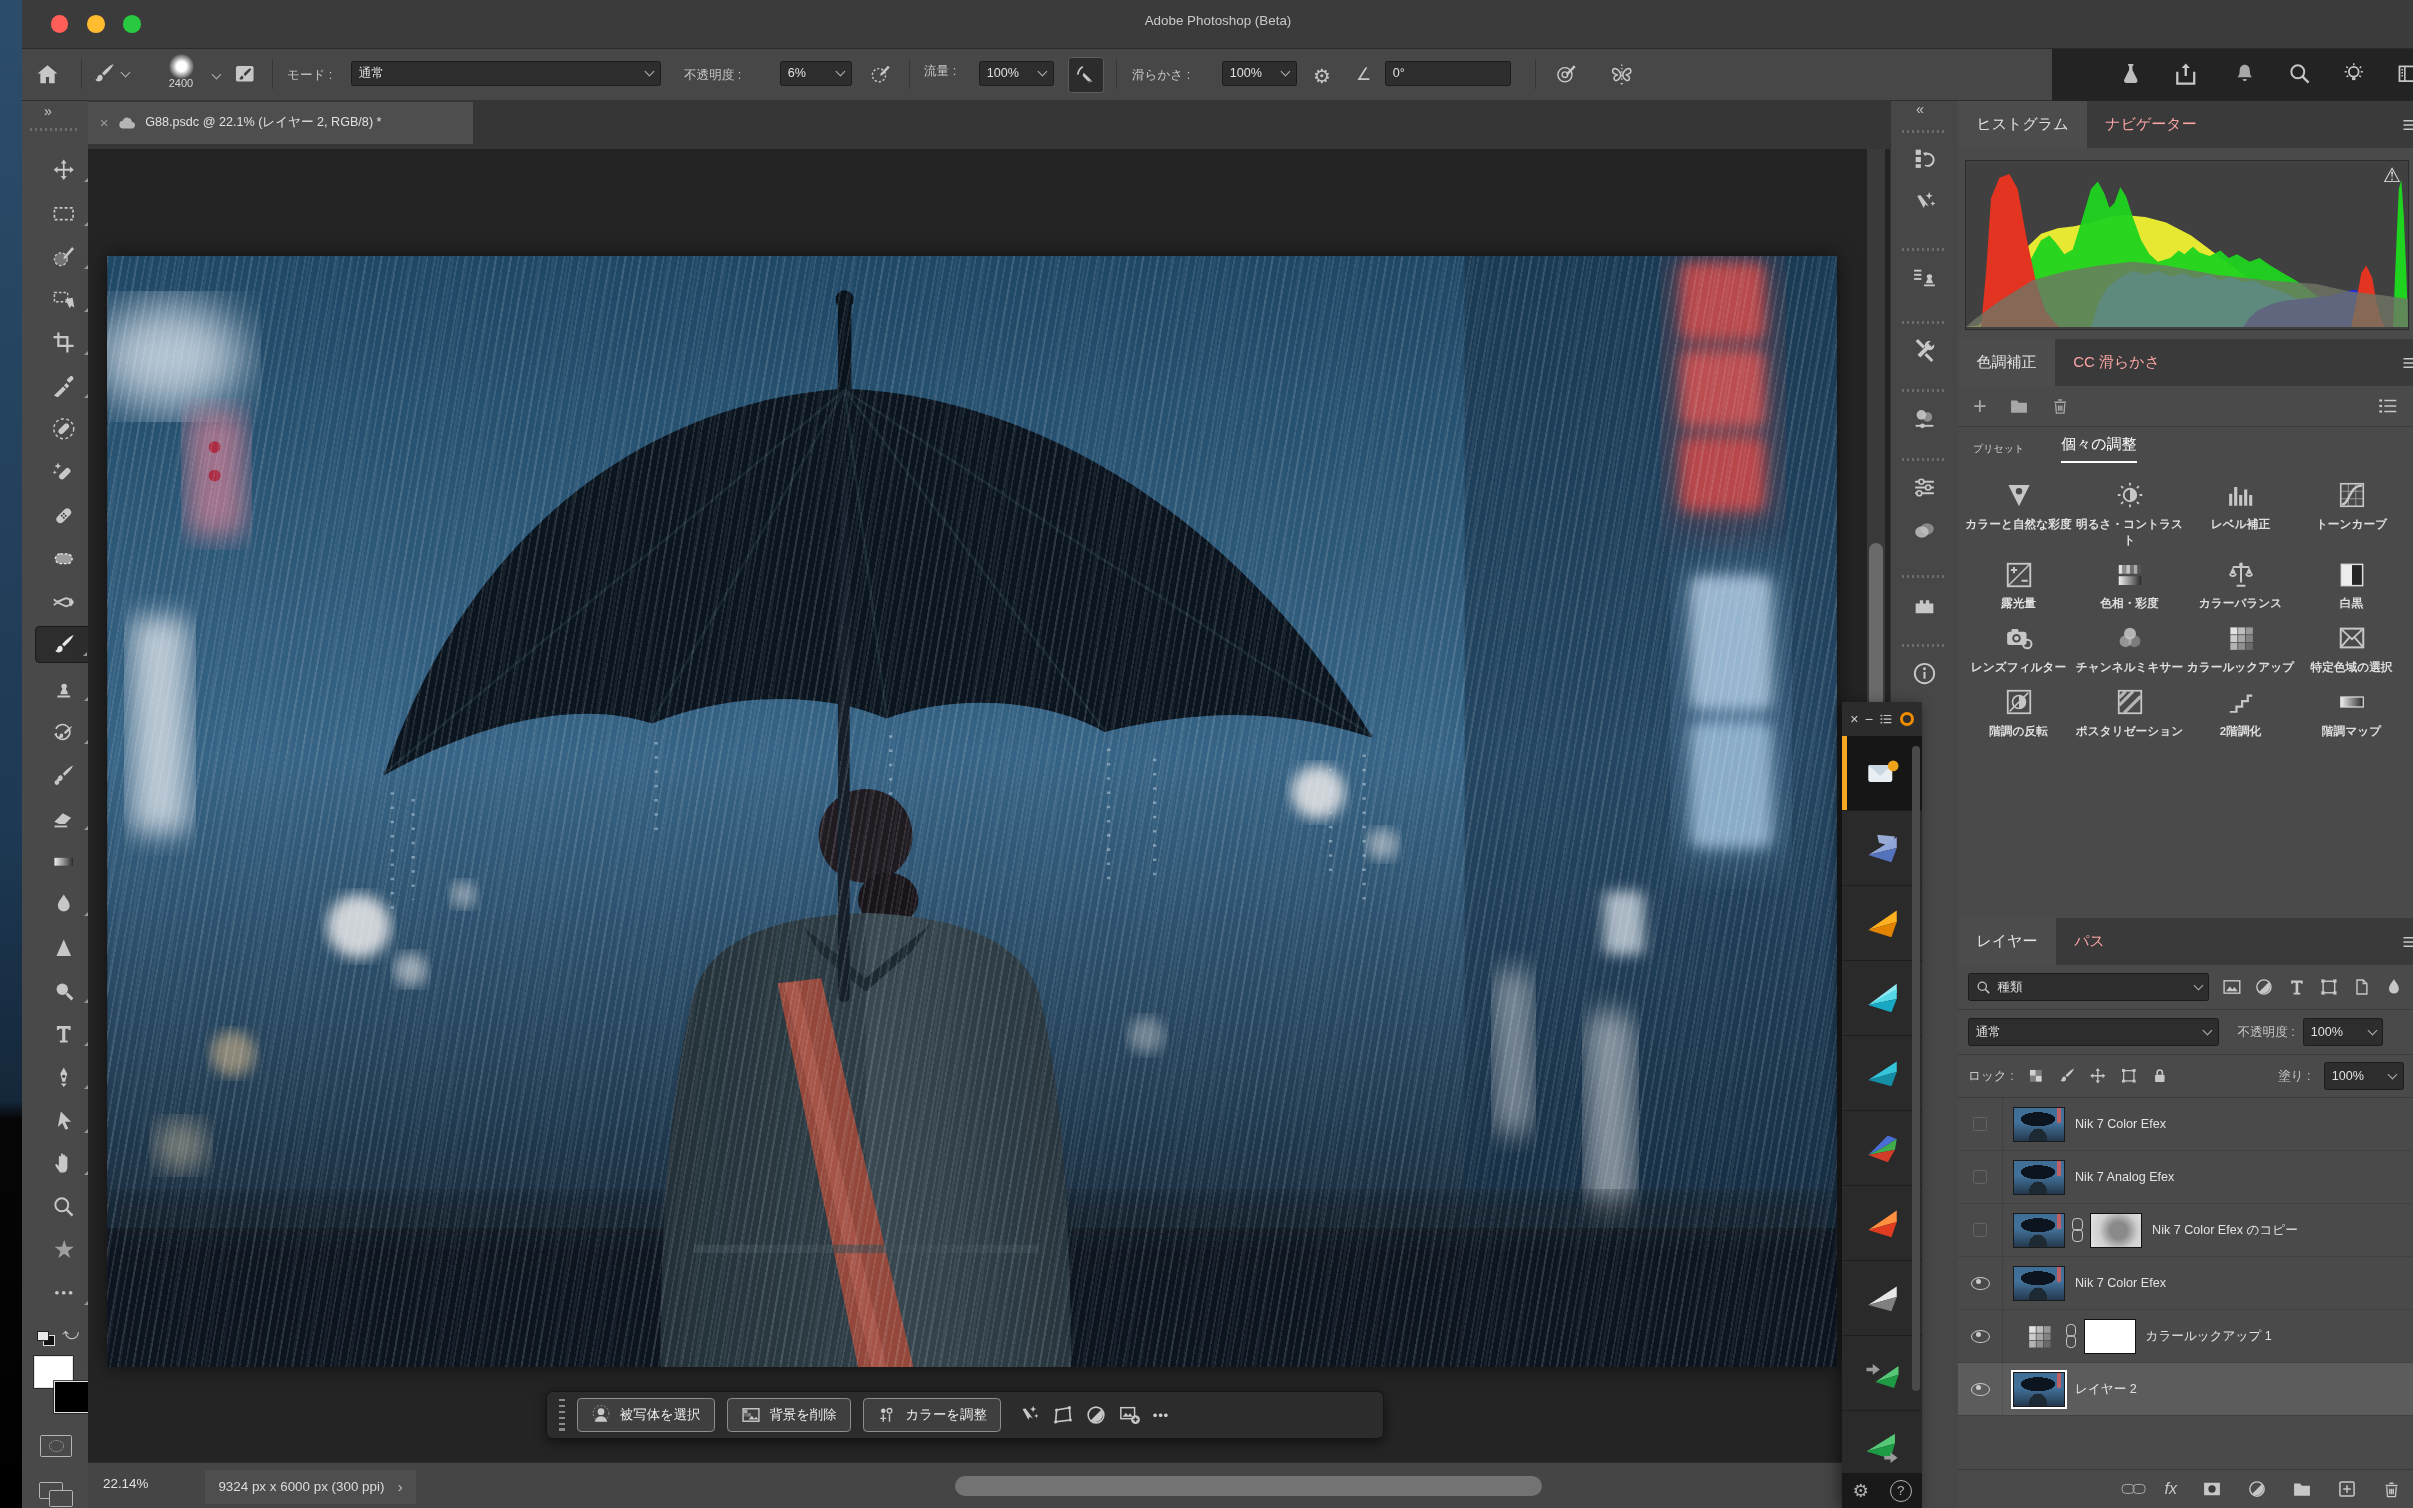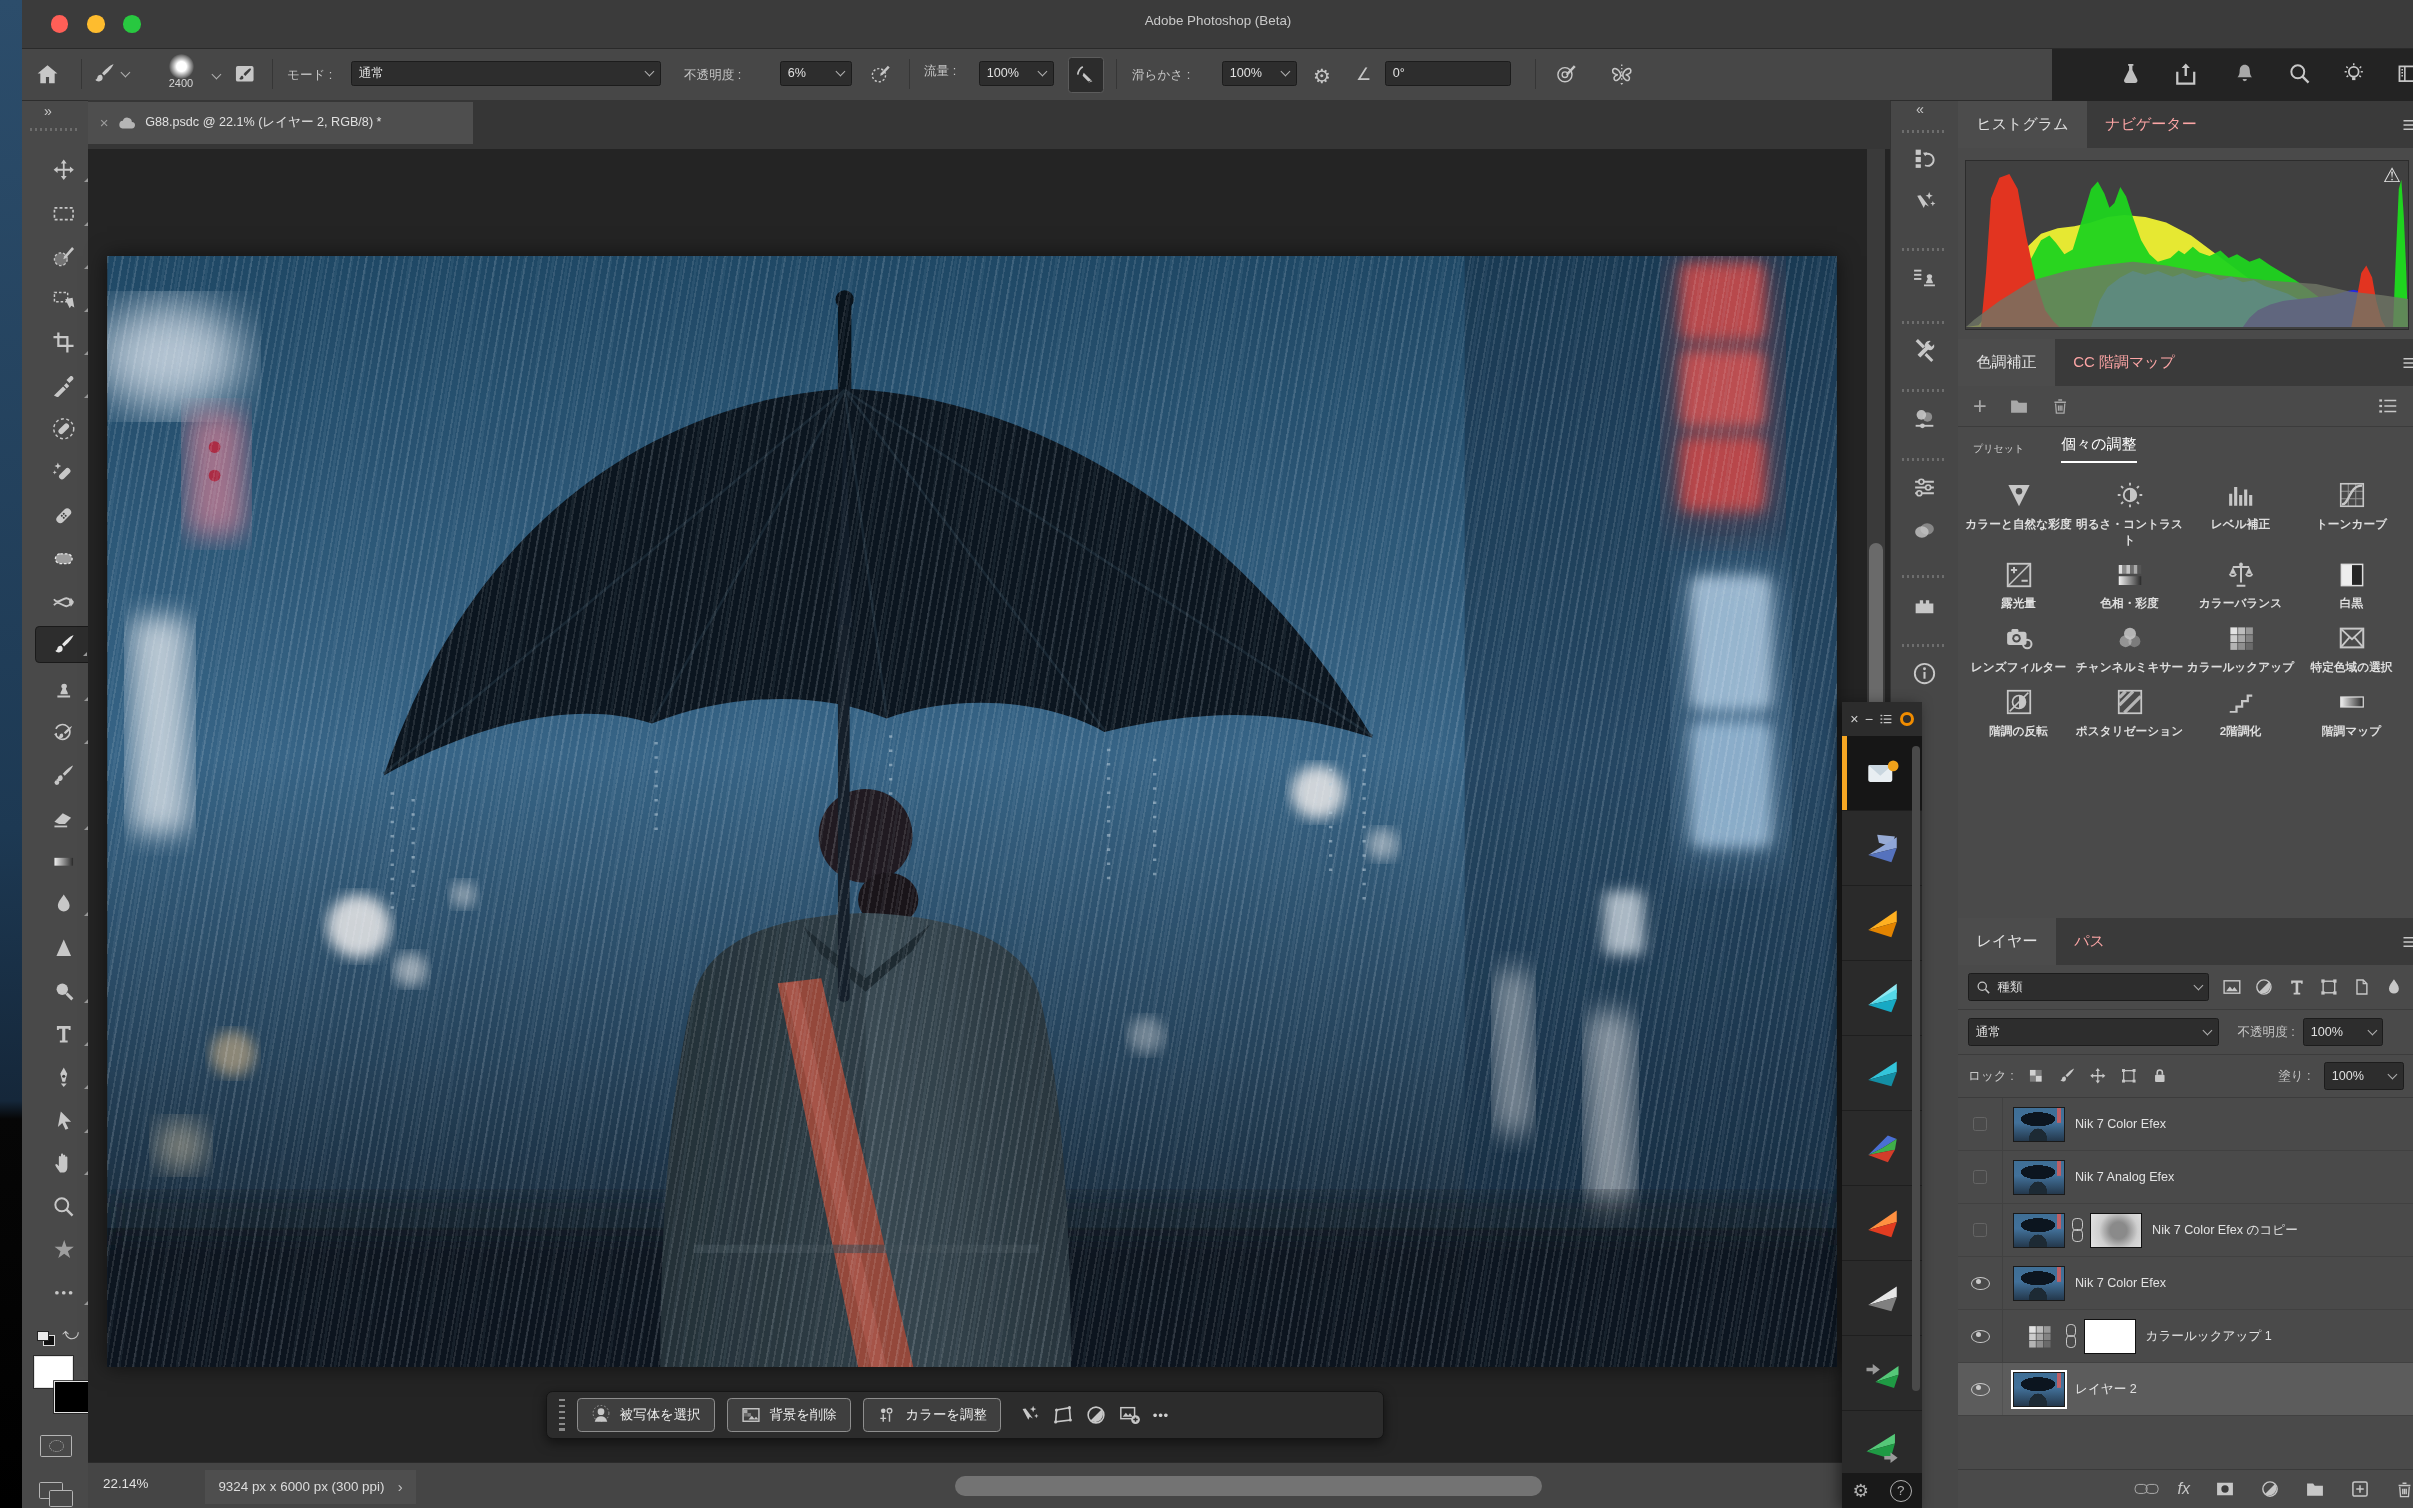--- a/index.html
+++ b/index.html
@@ -969,21 +969,21 @@
       <polygon fill="#1fd41f" points="512,178 516,90 519,30 522,20 525,60 528,120 530,178"></polygon>
       <polygon fill="#6f7565" opacity=".8" points="0,178 10,170 40,150 80,128 120,118 160,112 200,108 240,112 300,122 360,128 420,132 460,140 500,144 530,148 530,178"></polygon>
     </svg>
     <span class="ab" style="right:6.7px;top:1.7px;color:#e8e8e8;font-size:20px;">⚠</span>
   </div>
 </div>
 
 <div class="ab panel" style="left:1958px;top:339px;width:456px;height:580px;border-bottom:0.8px solid #303030;">
   <div class="row" style="height:47px;background:#3a3a3a;">
     <div class="ttab on">色調補正</div>
-    <div class="ttab">CC 階調マップ</div>
+    <div class="ttab">CC 滑らかさ</div>
     <svg class="ic" width="20" height="20" style="margin-left:auto;margin-right:-6.7px;" viewBox="0 0 24 24">
         <use href="#s-hammenu"></use>
       </svg>
   </div>
   <div class="row" style="height:40px;border-bottom:0.8px solid #3c3c3c;padding:0 15px;gap:22px;">
     <span style="color:#a8a8a8;font-size:23.5px;line-height:17px;">+</span>
     <svg class="ic" width="20" height="20" style="color:#a8a8a8;" viewBox="0 0 24 24">
         <use href="#s-folder"></use>
       </svg>
     <svg class="ic" width="18.4" height="18.4" style="color:#a8a8a8;" viewBox="0 0 22 22">
@@ -1215,21 +1215,21 @@
       <span class="lname">カラールックアップ 1</span>
     </div>
     <div class="lrow" style="background:#5c5c5c;align-items:center;">
       <div class="eyecell" style="border-right-color:#525252;">
           <span class="eyeic"></span>
         </div>
       <div class="thumbp" style="margin-left:10px;outline:2.5px solid #fff;"></div>
       <span class="lname">レイヤー 2</span>
     </div>
   </div>
-  <div class="row" style="position:absolute;left:0;bottom:0;width:100%;height:39px;border-top:0.8px solid #3a3a3a;gap:25px;justify-content:flex-end;padding-right:0;box-sizing:border-box;">
+  <div class="row" style="position:absolute;left:0;bottom:0;width:100%;height:39px;border-top:0.8px solid #3a3a3a;gap:25px;justify-content:flex-end;padding-right:13px;box-sizing:border-box;">
     <span class="chain" style="transform:rotate(90deg);opacity:.75;">
         <i></i>
         <i></i>
       </span>
     <span style="color:#c9c9c9;font-size:16px;font-style:italic;">fx</span>
     <svg class="ic" width="20" height="20" viewBox="0 0 24 24">
         <use href="#s-lmask"></use>
       </svg>
     <svg class="ic" width="20" height="20" viewBox="0 0 24 24">
         <use href="#s-halfc"></use>

